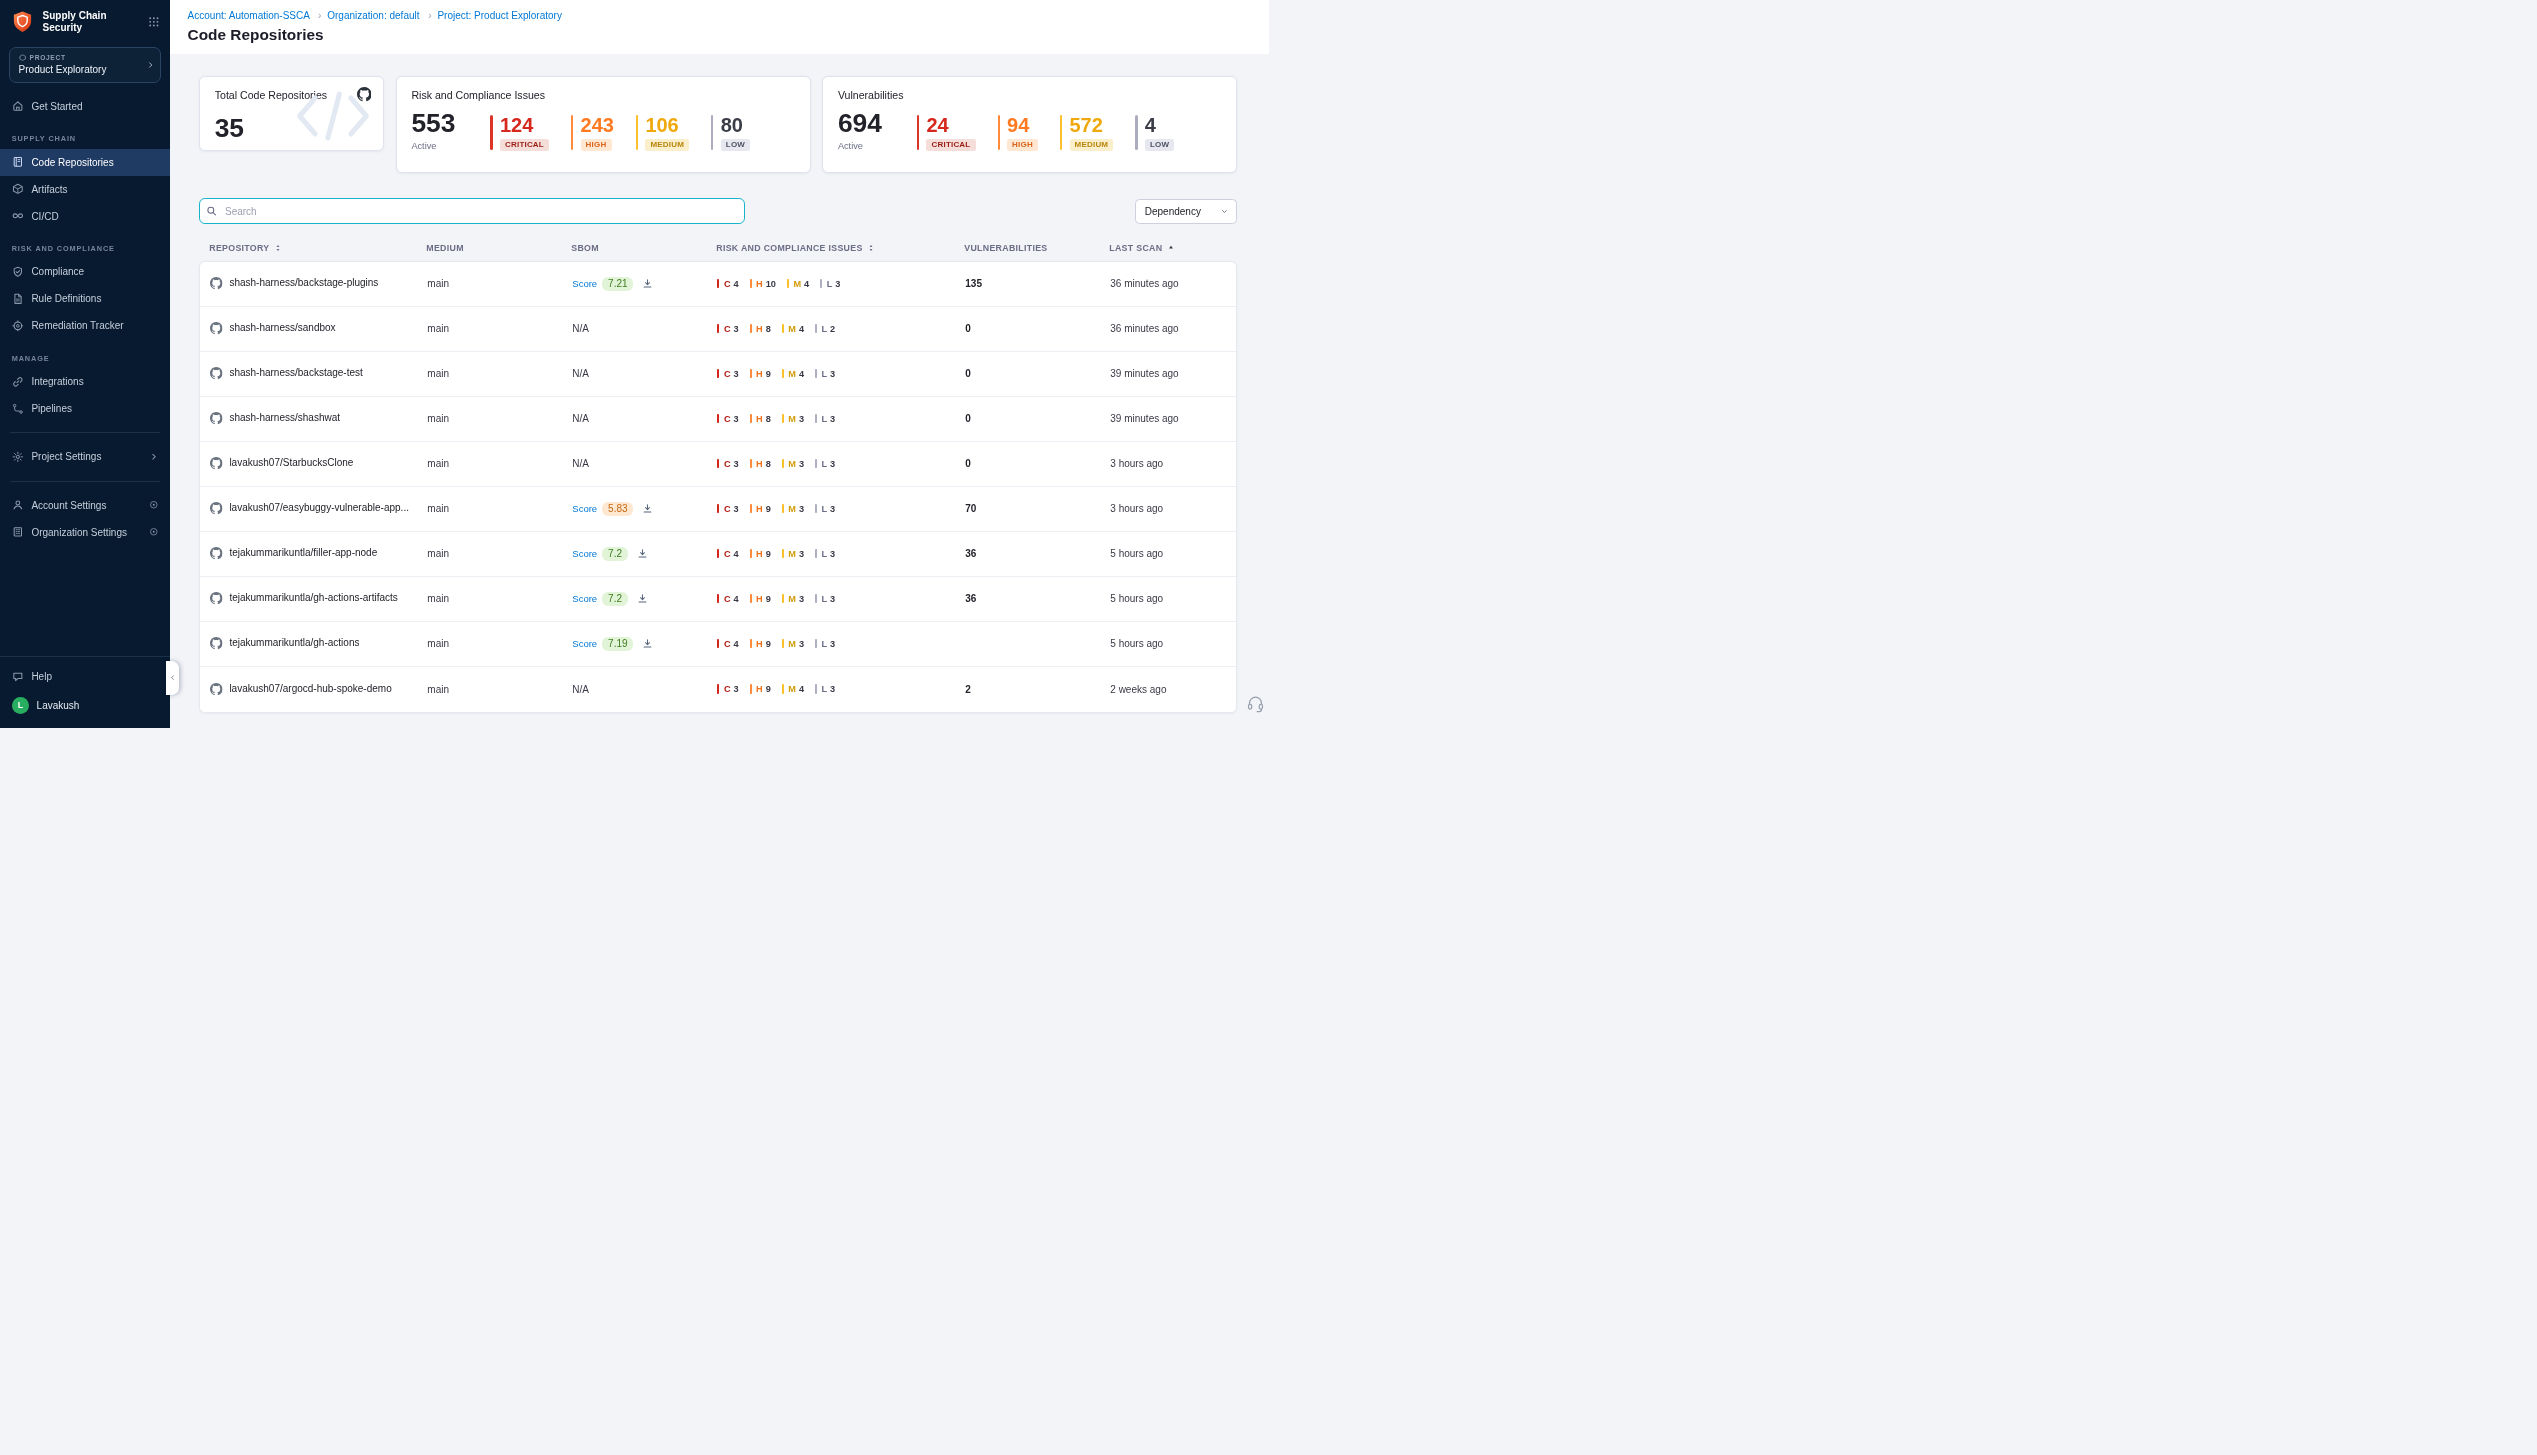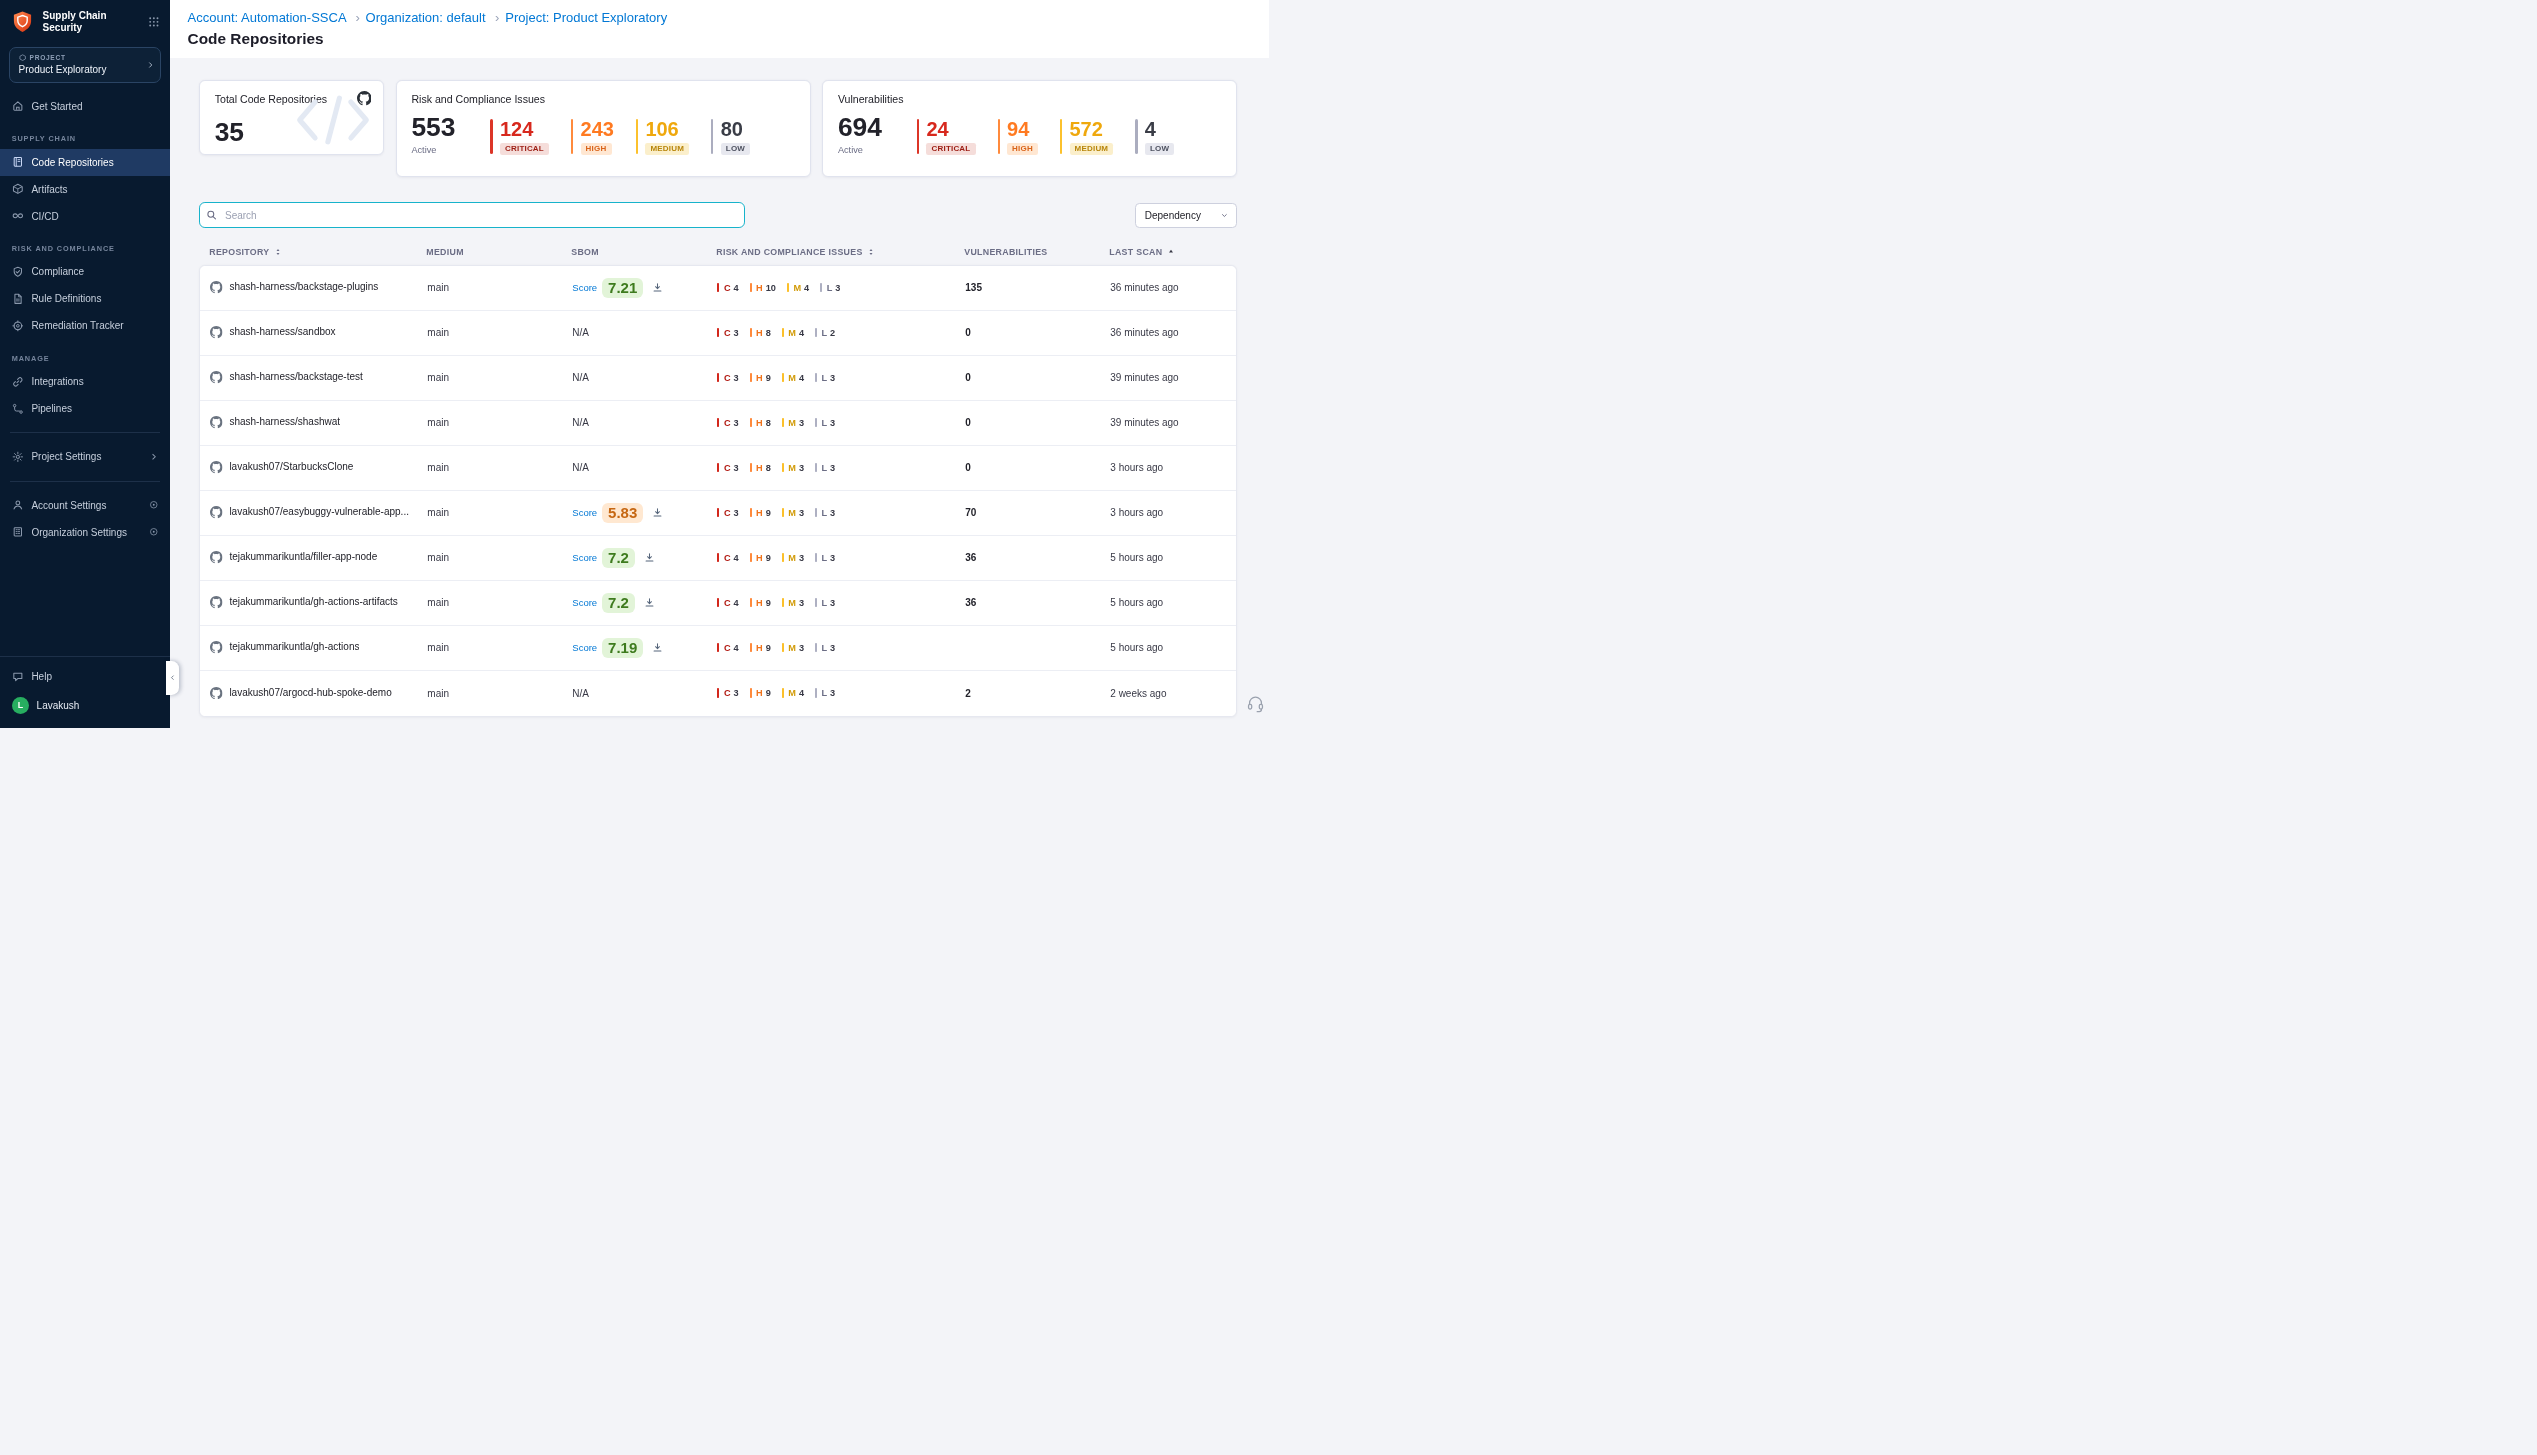--- a/index.html
+++ b/index.html
@@ -31,21 +31,21 @@
   .sidebar-bottom{border-top:0.7px solid #1d3049;padding:5.9px 0 7.3px}
   .user-row{display:flex;align-items:center;gap:7.3px;padding:6.6px 11.7px;cursor:pointer}
   .avatar{width:17.6px;height:17.6px;border-radius:50%;background:#27ae60;color:#fff;font-size:8.8px;font-weight:700;display:flex;align-items:center;justify-content:center}
   .uname{font-size:10px;color:#e6ebf3}
   .collapse-tab{position:absolute;left:166px;top:661px;width:12.5px;height:34px;background:#fff;border-radius:0 7.3px 7.3px 0;box-shadow:1.5px 0 4.4px rgba(9,30,66,.28);display:flex;align-items:center;justify-content:center;color:#5f6b7c;cursor:pointer;z-index:3}
   .collapse-tab svg{width:7.3px;height:7.3px}
 
   
   .main{flex:1;display:flex;flex-direction:column;min-width:0}
   .page-header{background:#fff;padding:9.5px 32px 10.3px 17.6px}
-  .breadcrumbs{font-size:13px;display:flex;}
+  .breadcrumbs{font-size:10px;display:flex;}
   .crumb-link{color:#0278d5;text-decoration:none;cursor:pointer}
   .crumb-sep{color:#9aa3b8;margin:0 5.9px}
   .crumb:last-child .crumb-sep{display:none}
   .page-title{margin:5.1px 0 0;font-size:15.4px;font-weight:700;color:#1c1c28}
   .content{padding:22px 32px 0 29px}
 
   
   .cards{display:flex;gap:11.7px}
   .card{background:#fff;border:0.7px solid #e0e3ee;border-radius:5.9px;box-shadow:0 0.7px 2.2px rgba(40,41,61,.06);padding:12.5px 14.7px;position:relative}
   .card-total{width:185px;flex:none;height:75px}
@@ -88,21 +88,21 @@
   .tbody{background:#fff;border-radius:5.9px;border:0.7px solid #e6e8f0;box-shadow:0 0.7px 2.2px rgba(40,41,61,.05)}
   .trow{height:45px;padding:0 13.2px 0 10.3px;border-bottom:0.7px solid #eceef4;cursor:pointer;background:#fff}
   .trow:first-of-type{border-radius:5.9px 5.9px 0 0}
   .trow:last-of-type{border-bottom:none;border-radius:0 0 5.9px 5.9px}
   .repo-cell{display:flex;align-items:flex-start;gap:6.6px;min-width:0;padding-right:8.8px}
   .gh{color:#6a7380;display:flex;flex:none}.gh svg{width:12.5px;height:12.5px}
   .repo-name{font-size:10px;color:#22222a;white-space:nowrap;overflow:hidden;text-overflow:ellipsis}
   .cell{font-size:10px;color:#383946}
   .sbom-cell,.sbom-score{display:flex;align-items:center}
   .score-label{color:#0278d5;font-size:9.5px;margin-right:5.1px}
-  .score-pill{font-size:15px;font-weight:700;padding:1.5px 5.9px;border-radius:6px}
+  .score-pill{font-size:10px;font-weight:400;padding:1.5px 5.9px;border-radius:6px}
   .score-pill.good{background:#e2f4d8;color:#3e7b1e}
   .score-pill.warn{background:#ffe8d1;color:#c66712}
   .dl{margin-left:8.8px;color:#55657a;display:flex;cursor:pointer}.dl svg{width:11px;height:11px}
   .sev-cell{display:flex;align-items:center}
   .sev{display:inline-flex;align-items:center;margin-right:11px}
   .sev i{width:2.2px;height:9.5px;border-radius:0.7px;margin-right:4.4px}
   .sev .sl{font-weight:700;font-size:9.2px;margin-right:2.9px}
   .sev .sn{font-size:9.2px;font-weight:600;color:#383946}
   .sev.c i{background:#d3271c}.sev.c .sl{color:#b21a12}
   .sev.h i{background:#ff8a3c}.sev.h .sl{color:#f0731c}

